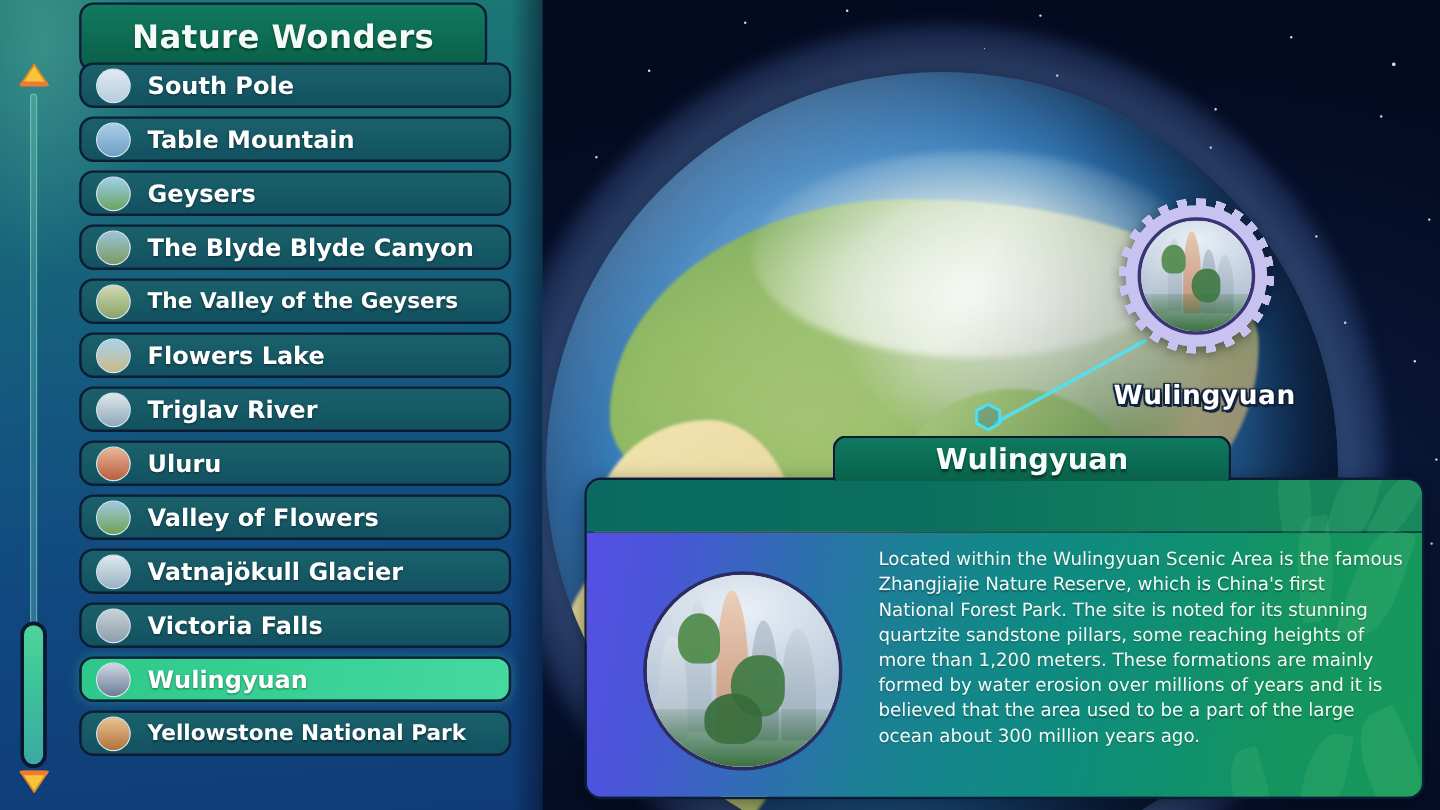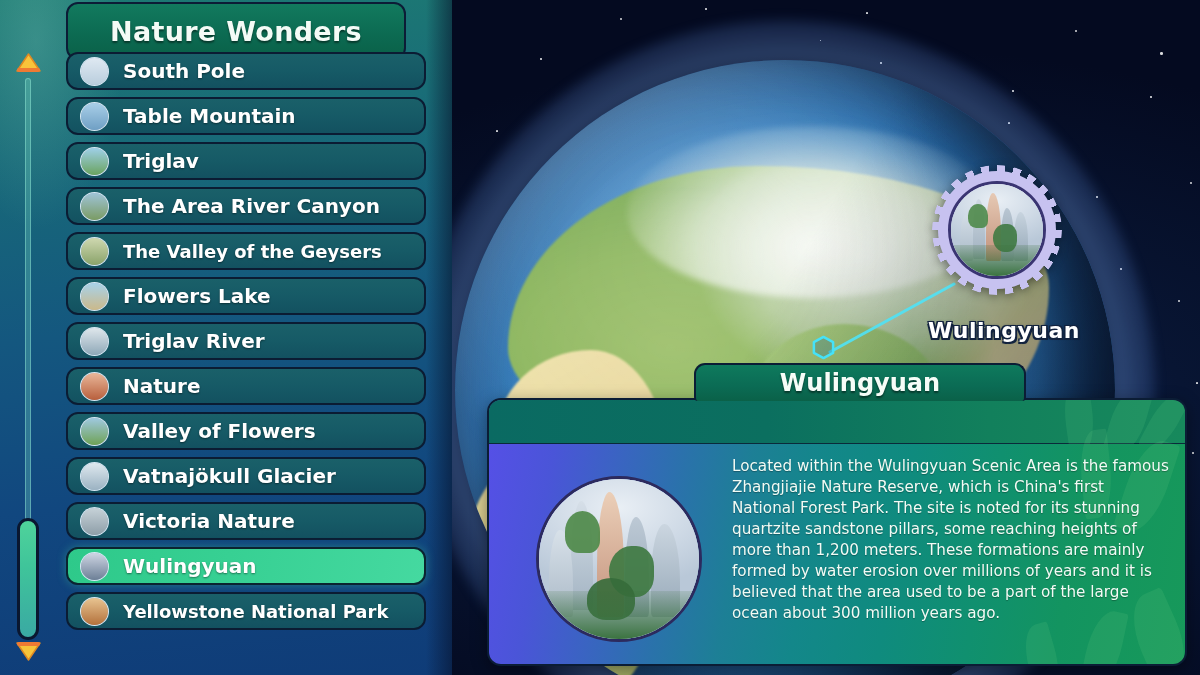--- a/index.html
+++ b/index.html
@@ -487,27 +487,27 @@
         <div class="row">
           <div class="row-thumb">
             <i style="background: linear-gradient(rgb(169, 207, 232), rgb(111, 159, 196));"></i>
           </div>
           <div class="row-label">Table Mountain</div>
         </div>
         <div class="row">
           <div class="row-thumb">
             <i style="background: linear-gradient(rgb(159, 208, 232), rgb(106, 163, 95));"></i>
           </div>
-          <div class="row-label">Triglav</div>
+          <div class="row-label">Geysers</div>
         </div>
         <div class="row">
           <div class="row-thumb">
             <i style="background: linear-gradient(rgb(159, 196, 216), rgb(122, 155, 99));"></i>
           </div>
-          <div class="row-label">The Area River Canyon</div>
+          <div class="row-label">The Blyde Blyde Canyon</div>
         </div>
         <div class="row small">
           <div class="row-thumb">
             <i style="background: linear-gradient(rgb(207, 216, 176), rgb(138, 163, 106));"></i>
           </div>
           <div class="row-label">The Valley of the Geysers</div>
         </div>
         <div class="row">
           <div class="row-thumb">
             <i style="background: linear-gradient(rgb(168, 210, 234), rgb(203, 185, 138));"></i>
@@ -517,39 +517,39 @@
         <div class="row">
           <div class="row-thumb">
             <i style="background: linear-gradient(rgb(223, 231, 236), rgb(143, 168, 184));"></i>
           </div>
           <div class="row-label">Triglav River</div>
         </div>
         <div class="row">
           <div class="row-thumb">
             <i style="background: linear-gradient(rgb(233, 183, 154), rgb(184, 95, 60));"></i>
           </div>
-          <div class="row-label">Nature</div>
+          <div class="row-label">Uluru</div>
         </div>
         <div class="row">
           <div class="row-thumb">
             <i style="background: linear-gradient(rgb(159, 201, 224), rgb(111, 162, 85));"></i>
           </div>
           <div class="row-label">Valley of Flowers</div>
         </div>
         <div class="row">
           <div class="row-thumb">
             <i style="background: linear-gradient(rgb(223, 233, 239), rgb(155, 178, 194));"></i>
           </div>
           <div class="row-label">Vatnajökull Glacier</div>
         </div>
         <div class="row">
           <div class="row-thumb">
             <i style="background: linear-gradient(rgb(198, 210, 216), rgb(142, 158, 168));"></i>
           </div>
-          <div class="row-label">Victoria Nature</div>
+          <div class="row-label">Victoria Falls</div>
         </div>
         <div class="row selected">
           <div class="row-thumb">
             <i style="background: linear-gradient(rgb(207, 214, 228), rgb(108, 127, 150));"></i>
           </div>
           <div class="row-label">Wulingyuan</div>
         </div>
         <div class="row small">
           <div class="row-thumb">
             <i style="background: linear-gradient(rgb(232, 196, 145), rgb(179, 113, 60));"></i>

